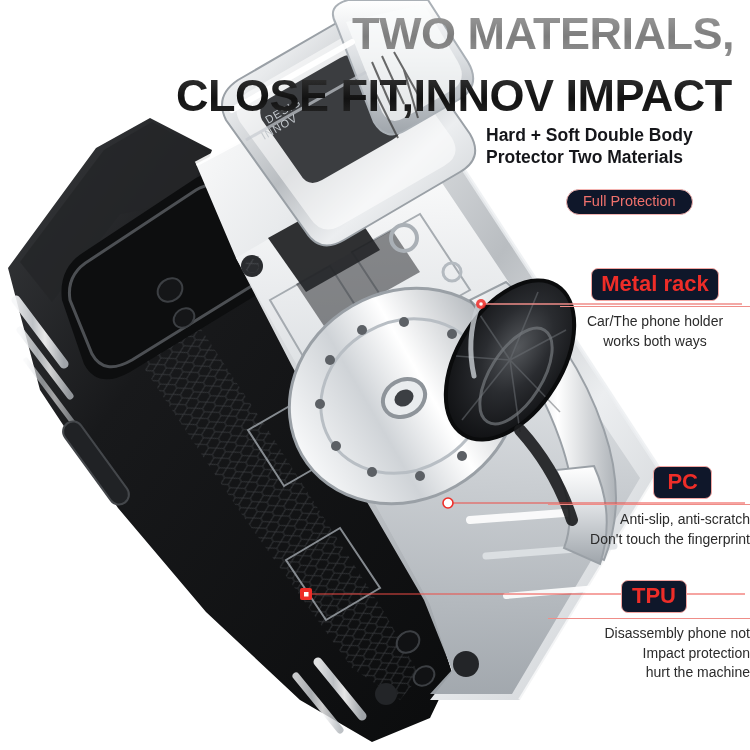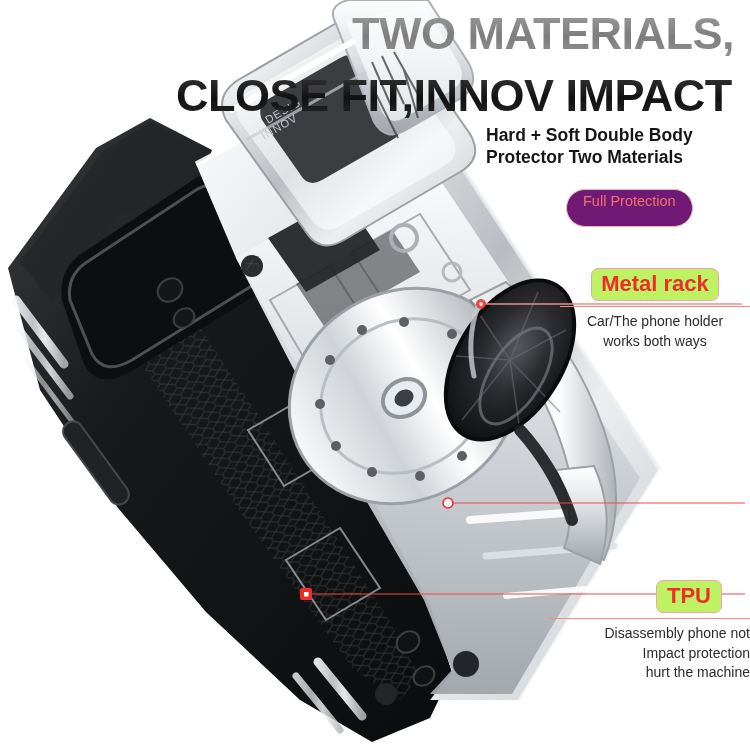--- a/index.html
+++ b/index.html
@@ -71,42 +71,42 @@
     color: #15161a;
     line-height: 22px;
     white-space: nowrap;
   }
 
   
   #full-protection-badge {
     position: absolute;
     left: 566px;
     top: 189px;
-    padding: 3px 16px 16px 16px;
+    padding: 3px 16px 4px 16px;
     border: 1px solid #f3b4b1;
     border-radius: 40px;
     color: #f0716c;
     font-size: 14.5px;
     line-height: 17px;
-    background: #701a75;
+    background: #0f172a;
     white-space: nowrap;
   }
 
   
   .callout {
     position: absolute;
     text-align: center;
   }
   .callout-badge {
     display: inline-block;
     border: 1.4px solid #f2a6a2;
     border-radius: 7px;
     color: #ee2d28;
     font-weight: bold;
-    background: #bef264;
+    background: #0f172a;
     white-space: nowrap;
   }
   .callout-rule {
     height: 1.4px;
     background: #ef8d88;
     width: 100%;
     margin-top: 5px;
   }
   .callout-desc {
     color: #2b2b2b;
@@ -137,21 +137,21 @@
   #callout-pc .callout-badge-wrap { text-align: right; padding-right: 38px; }
   #callout-tpu {
     left: 548px;
     top: 580px;
     width: 202px;
   }
   #callout-tpu .callout-badge {
     font-size: 22px;
     padding: 2px 10px 3px 10px;
   }
-  #callout-tpu .callout-badge-wrap { text-align: right; padding-right: 28px; }
+  #callout-tpu .callout-badge-wrap { text-align: right; padding-right: 63px; }
   #callout-pc .callout-desc,
   #callout-tpu .callout-desc { text-align: right; }
 
   
   #leader-overlay {
     position: absolute;
     left: 0; top: 0;
     width: 750px; height: 750px;
     pointer-events: none;
   }
@@ -376,20 +376,28 @@
 
   <div class="callout" id="callout-metal">
     <div class="callout-badge-wrap">
       <span class="callout-badge">Metal rack</span>
     </div>
     <div class="callout-rule"></div>
     <div class="callout-desc">Car/The phone holder</div>
     <div class="callout-desc" style="margin-top:0">works both ways</div>
   </div>
 
+  <div class="callout" id="callout-pc">
+    <div class="callout-badge-wrap">
+      <span class="callout-badge">PC</span>
+    </div>
+    <div class="callout-rule"></div>
+    <div class="callout-desc">Anti-slip, anti-scratch</div>
+    <div class="callout-desc" style="margin-top:0">Don't touch the fingerprint</div>
+  </div>
 
   <div class="callout" id="callout-tpu">
     <div class="callout-badge-wrap">
       <span class="callout-badge">TPU</span>
     </div>
     <div class="callout-rule"></div>
     <div class="callout-desc">Disassembly phone not</div>
     <div class="callout-desc" style="margin-top:0">Impact protection</div>
     <div class="callout-desc" style="margin-top:0">hurt the machine</div>
   </div>

